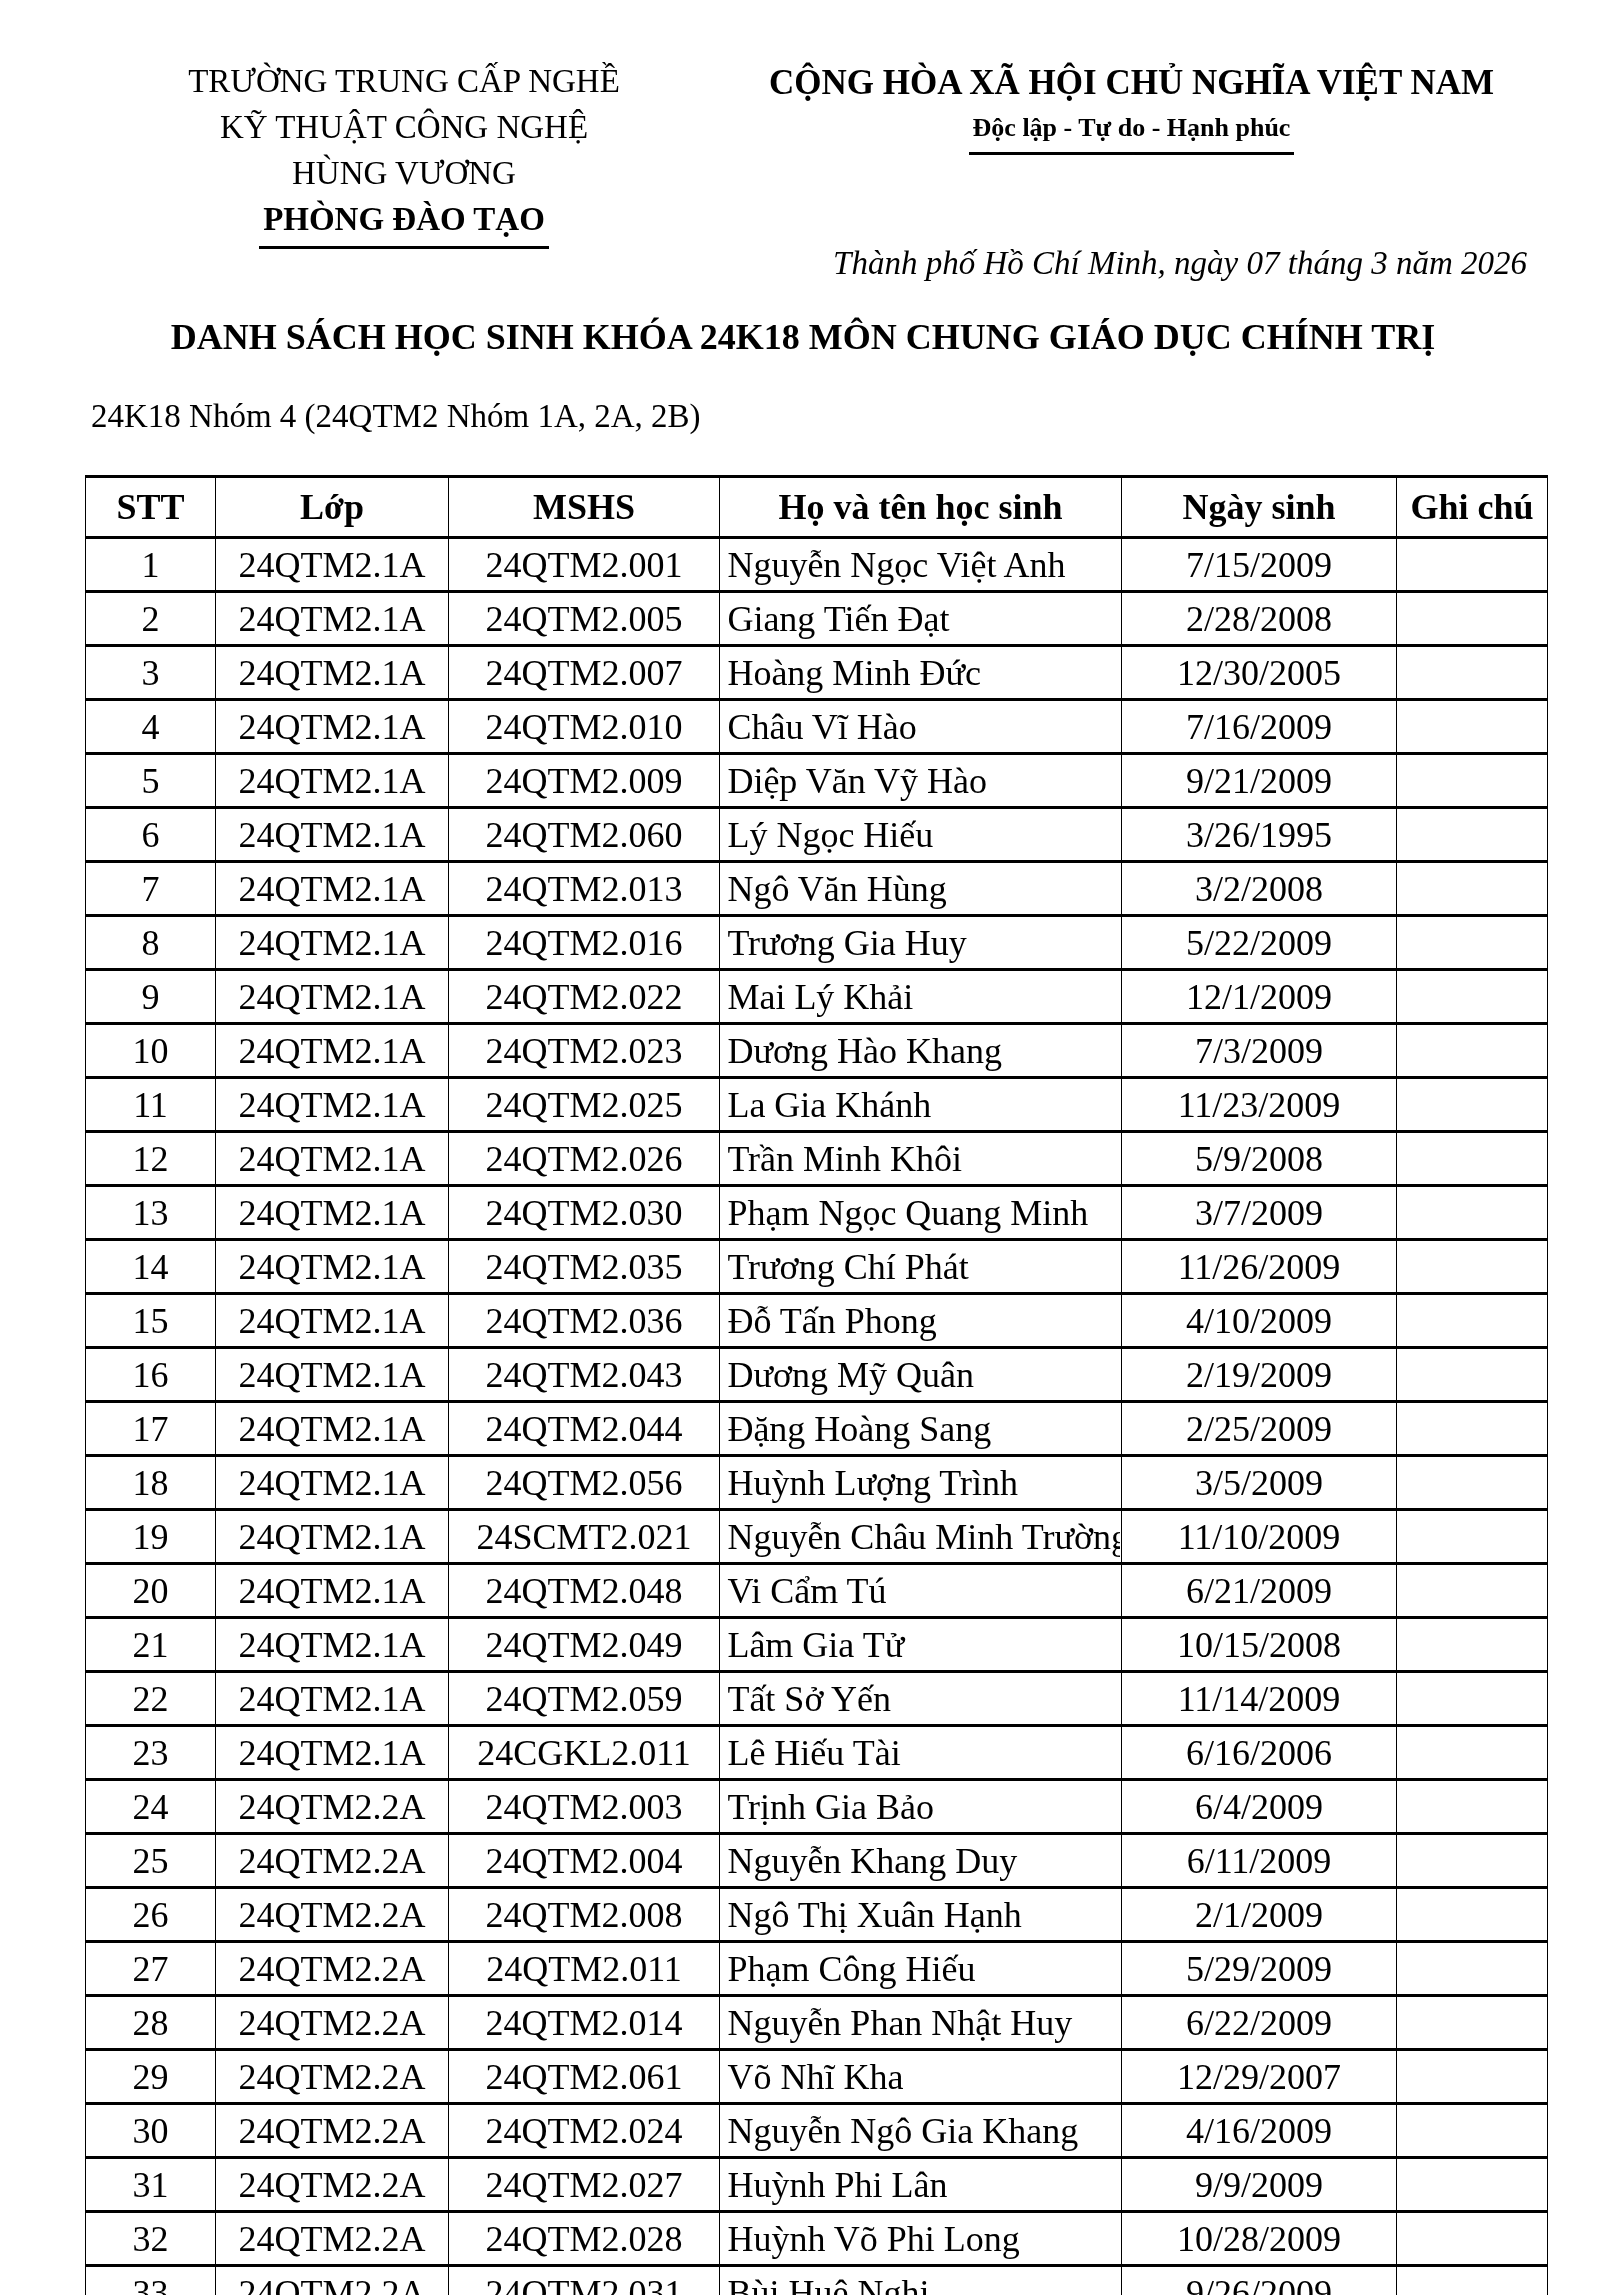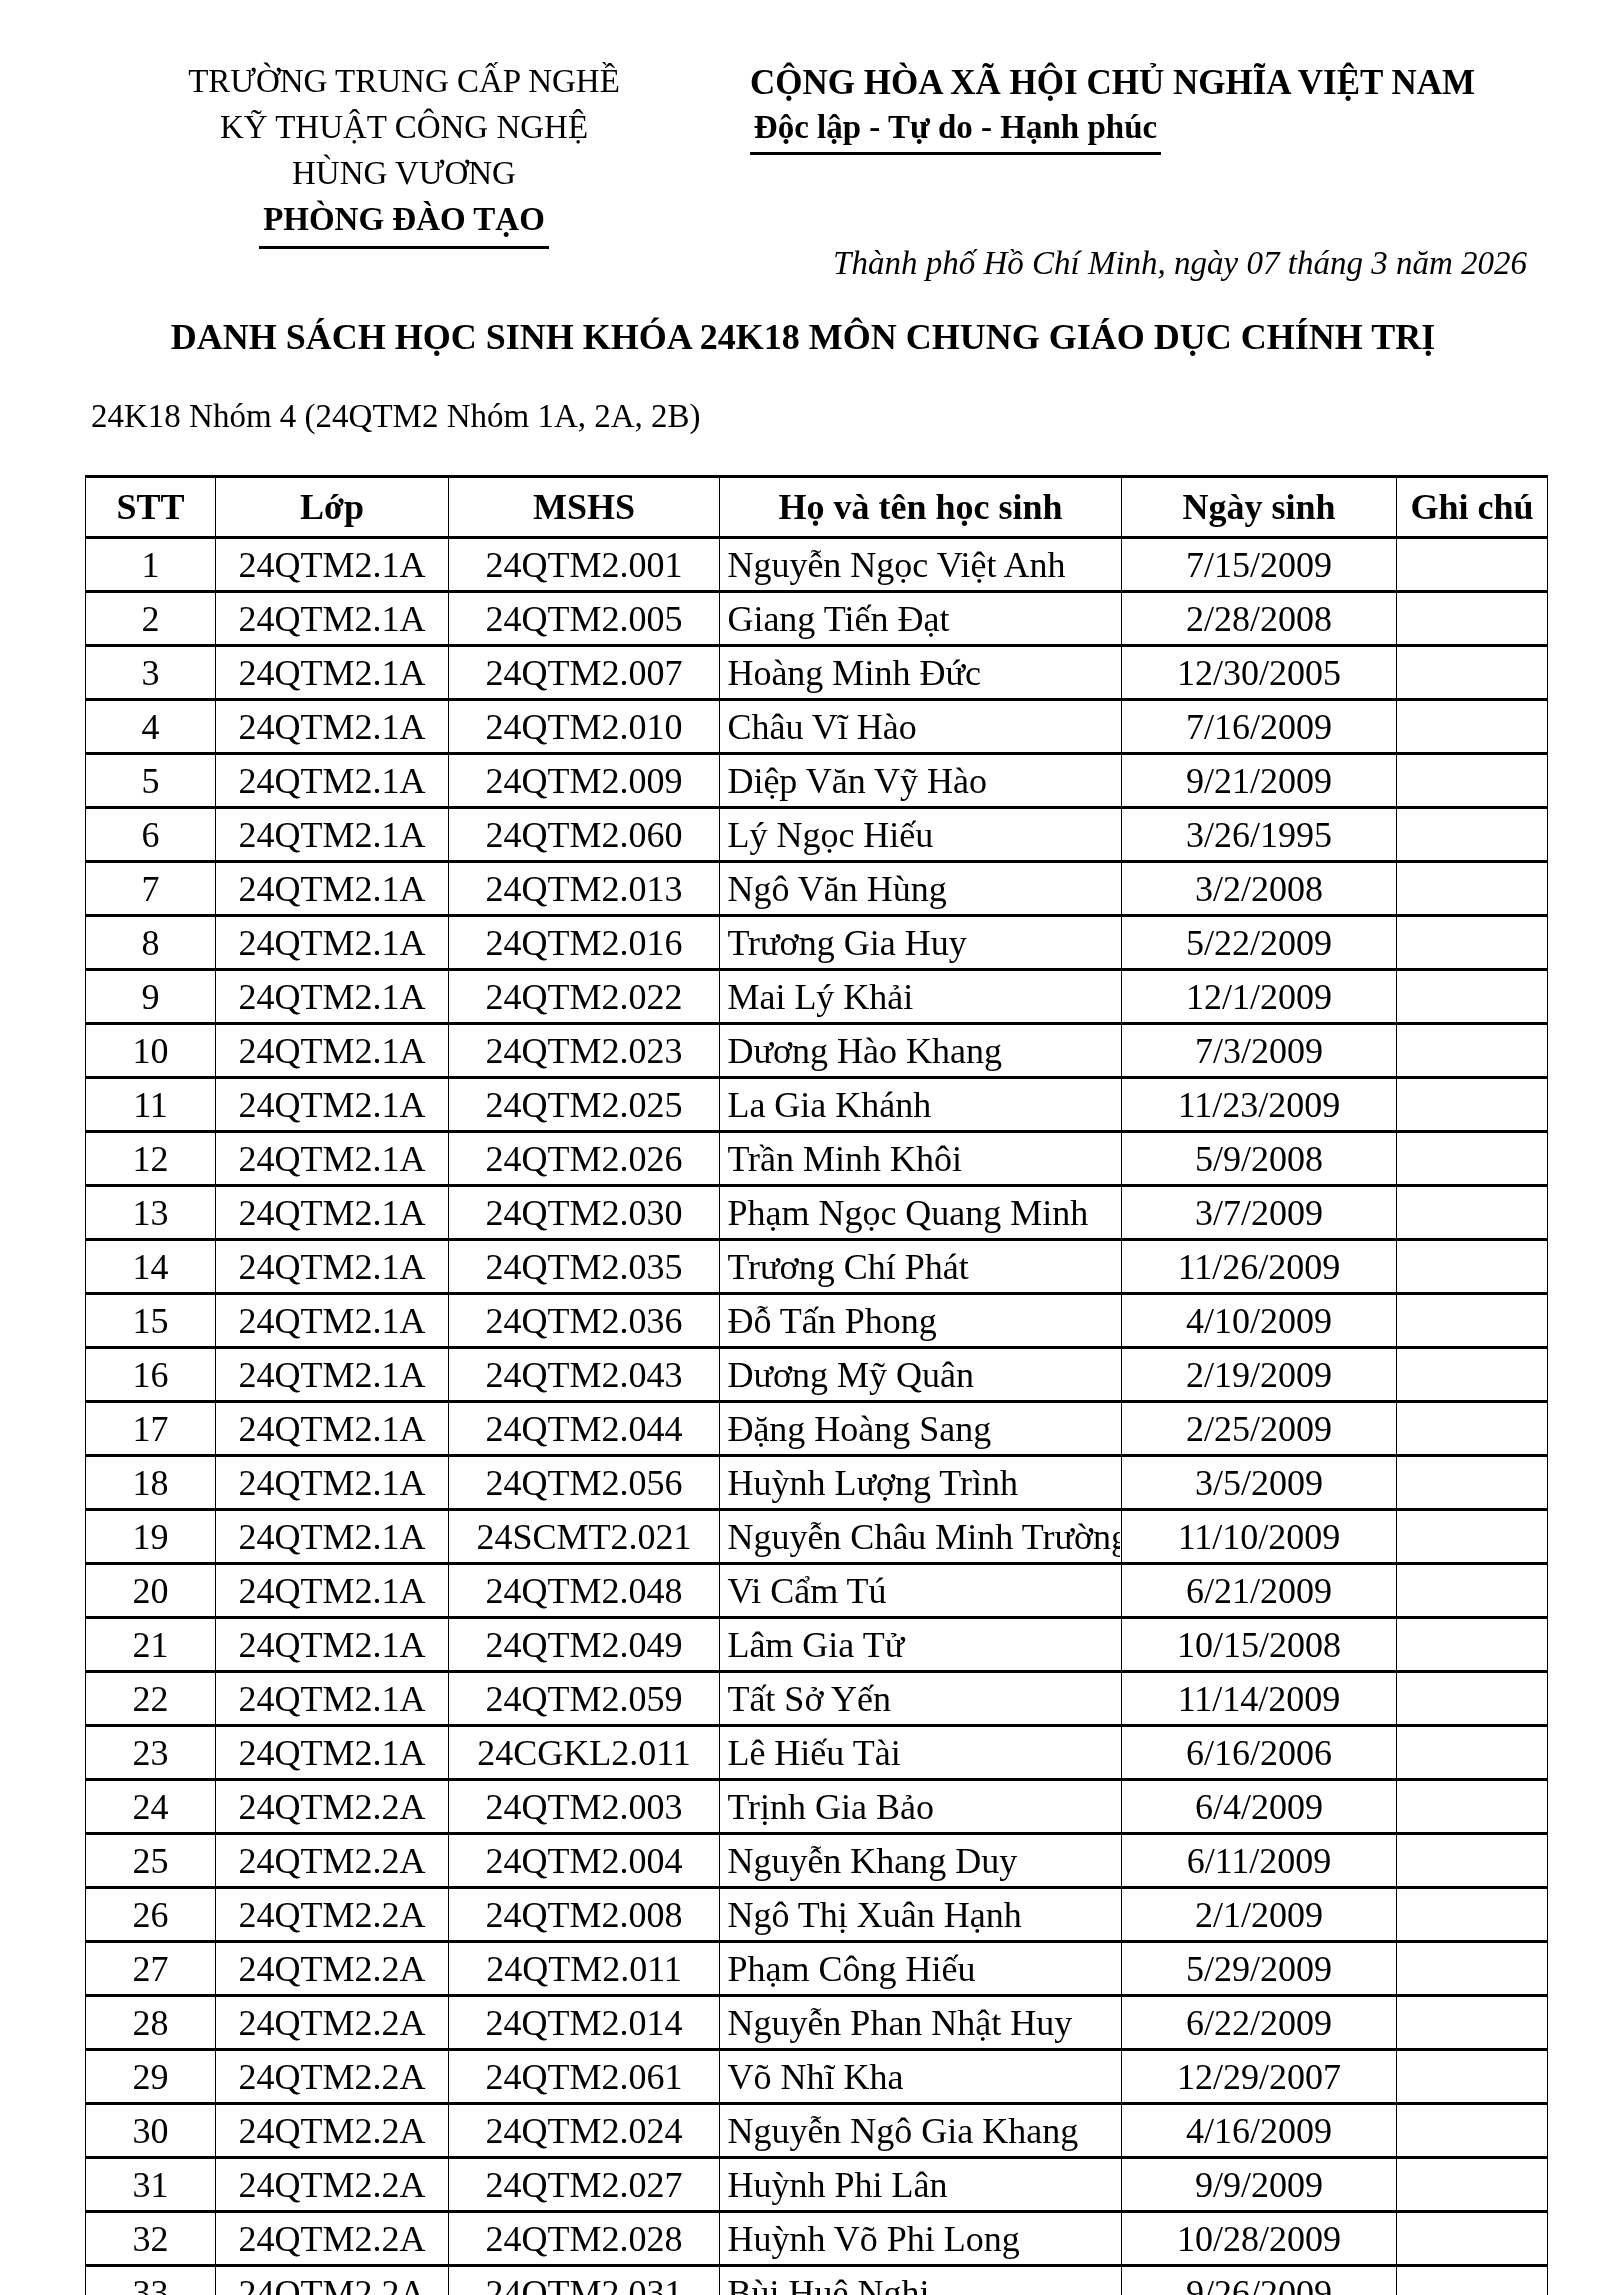--- a/index.html
+++ b/index.html
@@ -17,24 +17,24 @@
   
   .hdr-left{
     position:absolute; top:58px; left:96px; width:616px;
     text-align:center; font-size:33px; line-height:46px;
   }
   .hdr-left .dept{font-weight:bold;}
   .u-line{display:inline-block; border-bottom:3.2px solid #000; padding:0 3.8px 3.8px;}
 
   .hdr-right{
     position:absolute; top:58px; left:750px; width:763px;
-    text-align:left;
+    text-align:center;
   }
   .nat{font-weight:bold; font-size:35px; line-height:49px;}
-  .motto{font-weight:bold; font-size:33px; line-height:41px;}
+  .motto{font-weight:bold; font-size:26px; line-height:41px;}
 
   .date-line{
     position:absolute; top:245px; left:706px; width:821px;
     text-align:right; font-style:italic; font-size:33px;
   }
 
   
   .doc-title{
     position:absolute; top:316px; left:0; width:100%;
     text-align:center; font-weight:bold; font-size:36px;

